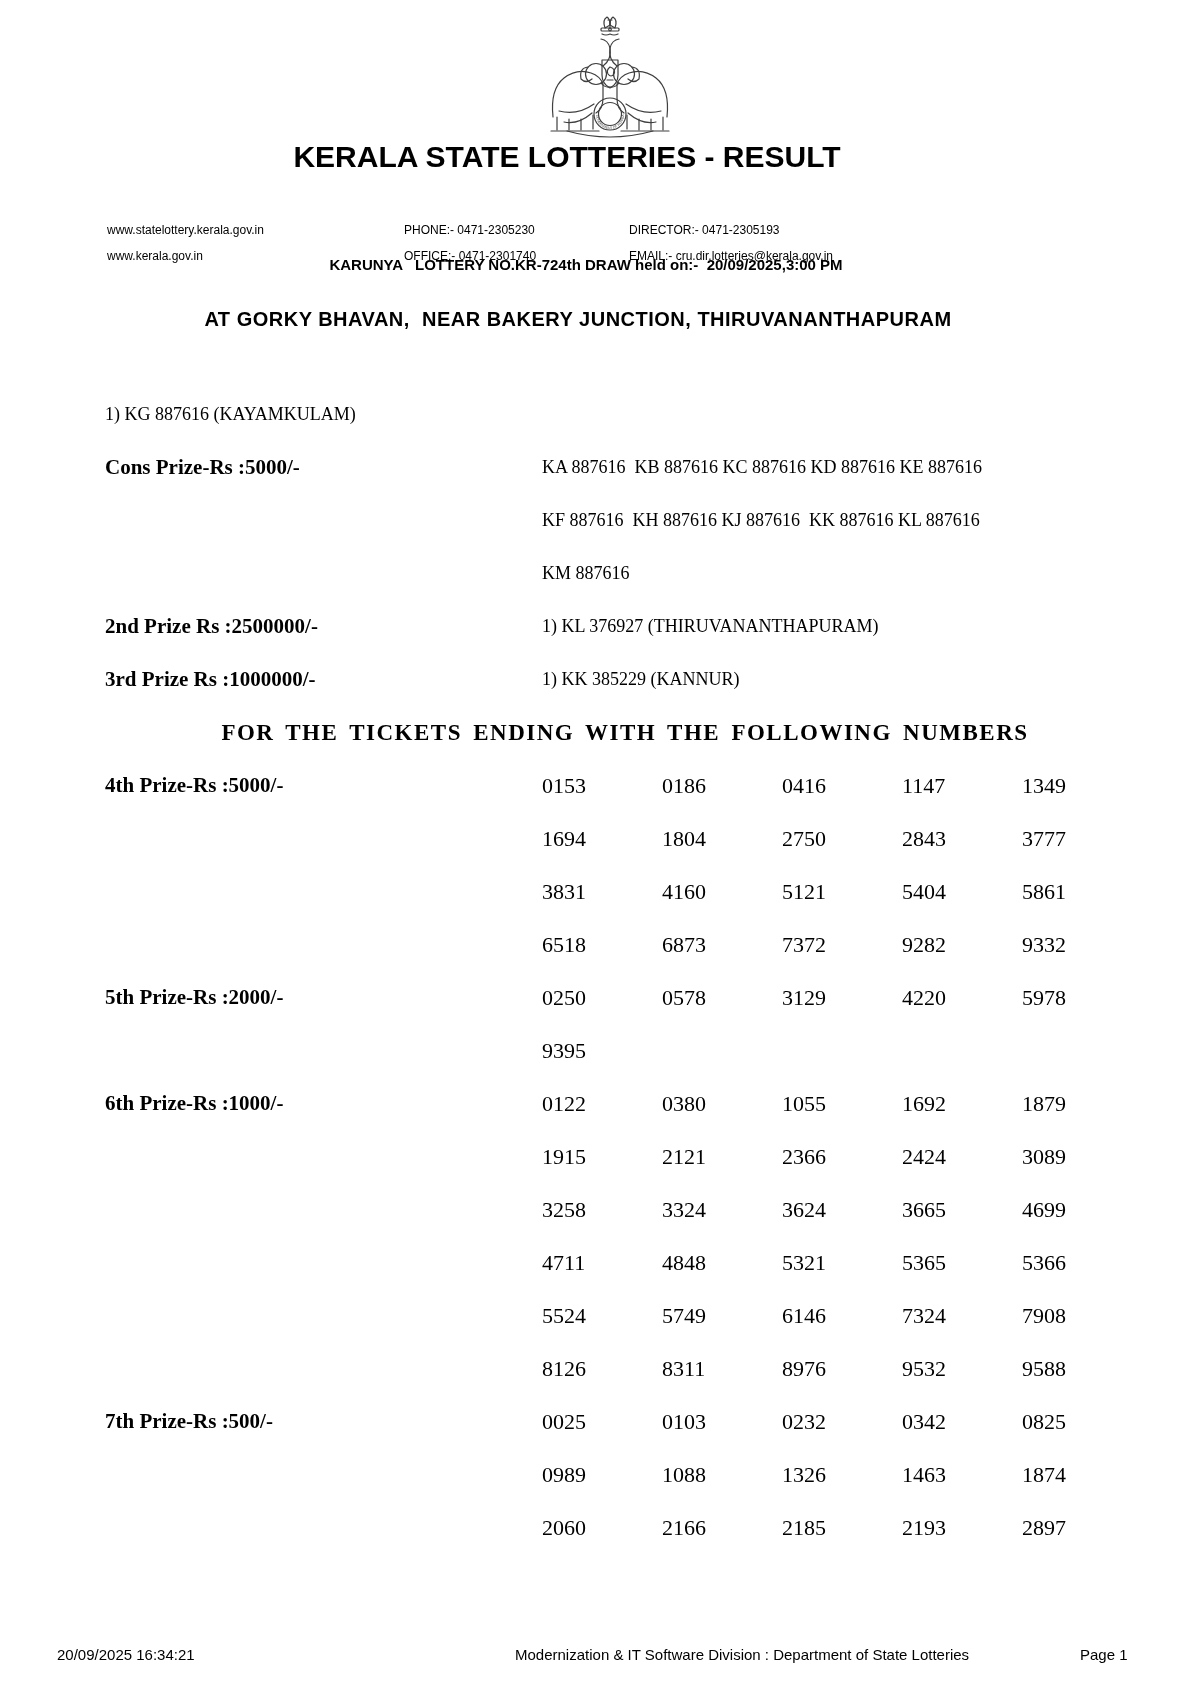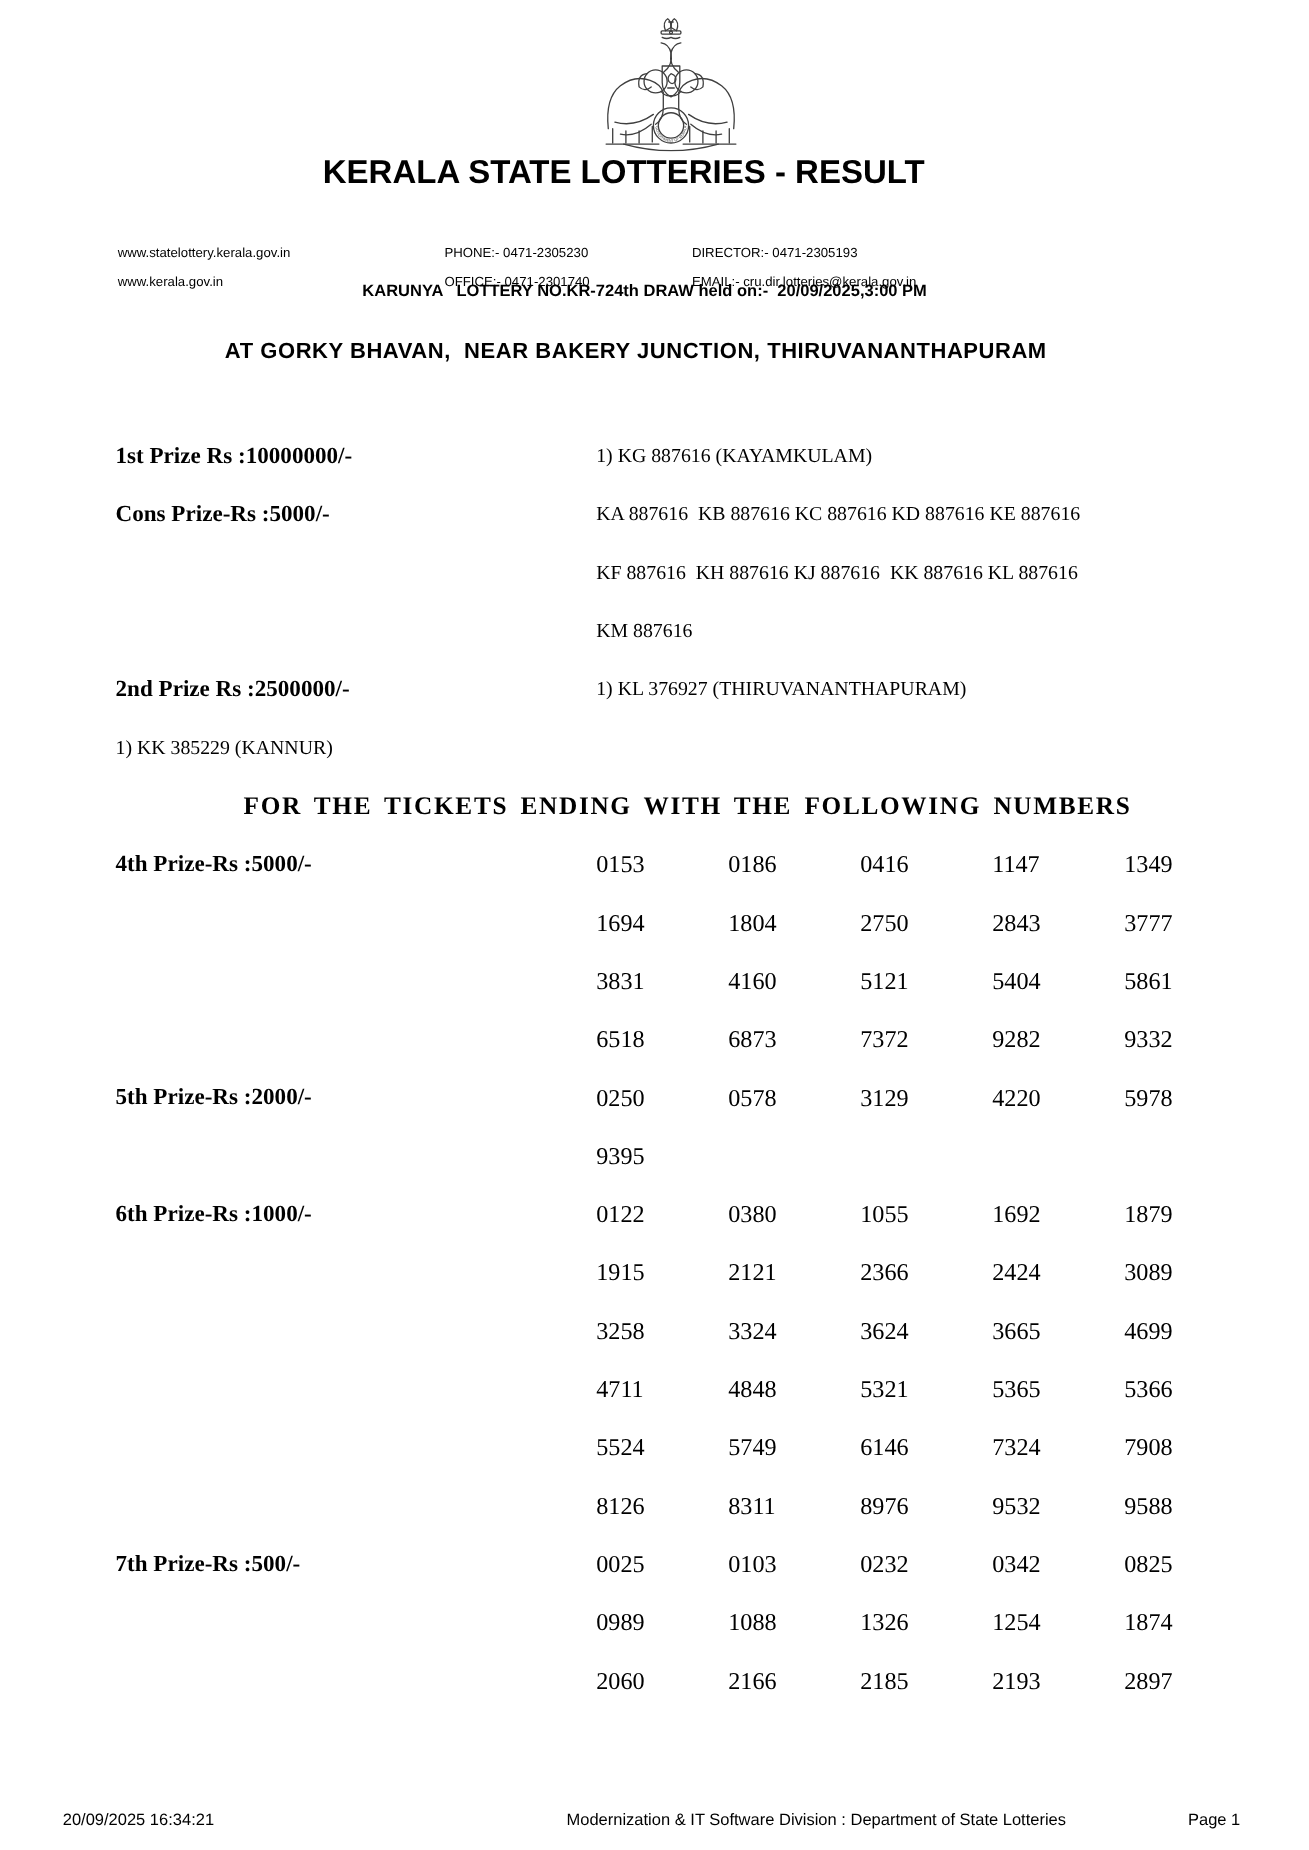--- a/index.html
+++ b/index.html
@@ -96,40 +96,40 @@
       <span class="c2">OFFICE:- 0471-2301740</span>
       <span class="c3">EMAIL:- cru.dir.lotteries@kerala.gov.in</span>
     </div>
   </div>
 
   <div class="drawline">KARUNYA   LOTTERY NO.KR-724th DRAW held on:-  20/09/2025,3:00 PM</div>
   <div class="venue">AT GORKY BHAVAN,  NEAR BAKERY JUNCTION, THIRUVANANTHAPURAM</div>
 
   <div class="main" id="main">
       <div class="row">
-        <div class="lbl">1st Prize Rs :10000000/-</div>
         <div class="val">1) KG 887616 (KAYAMKULAM)</div>
       </div>
       <div class="row">
         <div class="lbl">Cons Prize-Rs :5000/-</div>
         <div class="val">KA 887616  KB 887616 KC 887616 KD 887616 KE 887616</div>
       </div>
       <div class="row">
         <div class="lbl"></div>
         <div class="val">KF 887616  KH 887616 KJ 887616  KK 887616 KL 887616</div>
       </div>
       <div class="row">
         <div class="lbl"></div>
         <div class="val">KM 887616</div>
       </div>
       <div class="row">
         <div class="lbl">2nd Prize Rs :2500000/-</div>
         <div class="val">1) KL 376927 (THIRUVANANTHAPURAM)</div>
       </div>
       <div class="row">
+        <div class="lbl">3rd Prize Rs :1000000/-</div>
         <div class="val">1) KK 385229 (KANNUR)</div>
       </div>
       <div class="row">
         <div class="section-inner">FOR THE TICKETS ENDING WITH THE FOLLOWING NUMBERS</div>
       </div>
       <div class="row">
         <div class="lbl">4th Prize-Rs :5000/-</div>
         <div class="cells">
           <span class="num">0153</span>
           <span class="num">0186</span>
@@ -253,21 +253,21 @@
           <span class="num">0342</span>
           <span class="num">0825</span>
         </div>
       </div>
       <div class="row">
         <div class="lbl"></div>
         <div class="cells">
           <span class="num">0989</span>
           <span class="num">1088</span>
           <span class="num">1326</span>
-          <span class="num">1254</span>
+          <span class="num">1463</span>
           <span class="num">1874</span>
         </div>
       </div>
       <div class="row">
         <div class="lbl"></div>
         <div class="cells">
           <span class="num">2060</span>
           <span class="num">2166</span>
           <span class="num">2185</span>
           <span class="num">2193</span>

